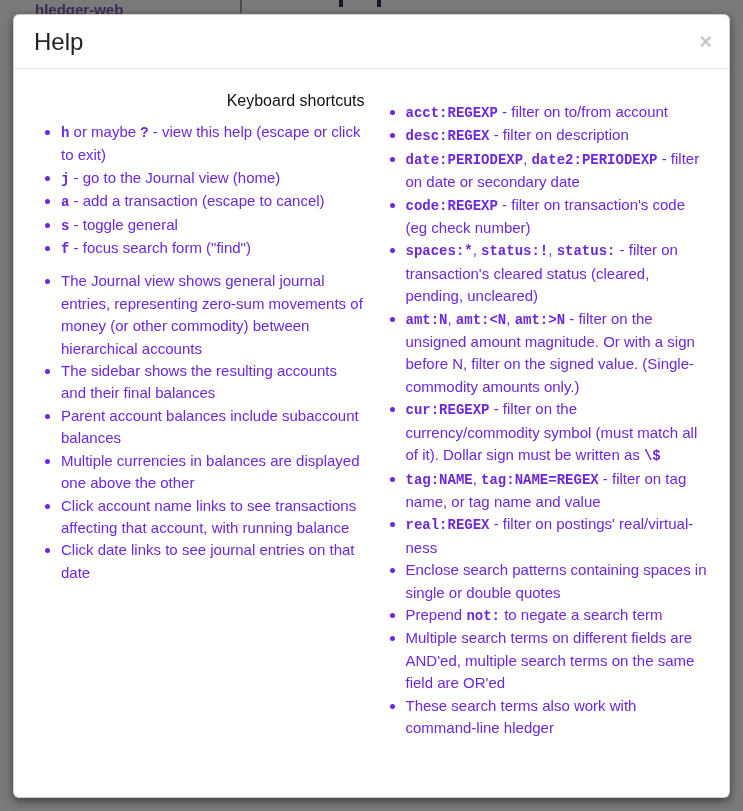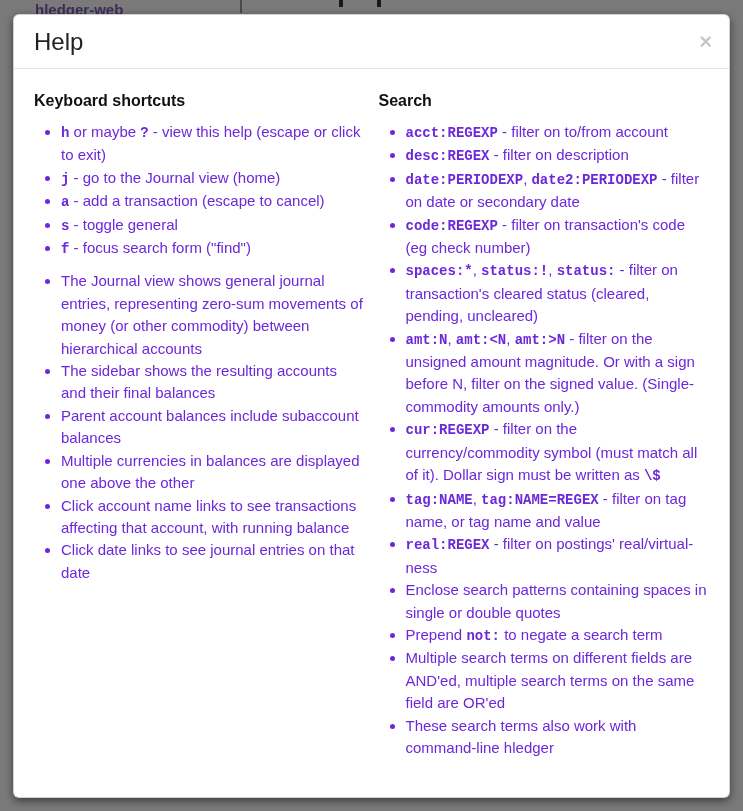--- a/index.html
+++ b/index.html
@@ -52,22 +52,23 @@
   }
 
   .modal-body {
     padding: 22px 20px 20px 20px;
     display: grid;
     grid-template-columns: 1fr 1fr;
     column-gap: 14px;
   }
   .section-heading {
     margin: 20px 0 10px 0;
-    font-size: 16px; font-weight: bold; line-height: 20px;
+    font-size: 16px; font-weight: normal; line-height: 20px;
     color: #111111;
+    text-align: right;
   }
   .col > .section-heading:first-child { margin-top: 0; }
   ul.help-list {
     margin: 10px 0 10px 0;
     padding-left: 27px;
     list-style: disc;
   }
   ul.help-list li {
     font-size: 15px;
     line-height: 22.4px;
@@ -107,21 +108,20 @@
       <ul class="help-list">
           <li><span>The Journal view shows general journal entries, representing zero-sum movements of money (or other commodity) between hierarchical accounts</span></li>
           <li><span>The sidebar shows the resulting accounts and their final balances</span></li>
           <li><span>Parent account balances include subaccount balances</span></li>
           <li><span>Multiple currencies in balances are displayed one above the other</span></li>
           <li><span>Click account name links to see transactions affecting that account, with running balance</span></li>
           <li><span>Click date links to see journal entries on that date</span></li>
         </ul>
     </div>
     <div class="col">
-      <h2 class="section-heading">Search</h2>
       <ul class="help-list">
           <li><span class="code">acct:REGEXP</span><span> - filter on to/from account</span></li>
           <li><span class="code">desc:REGEX</span><span> - filter on description</span></li>
           <li><span class="code">date:PERIODEXP</span><span>, </span><span class="code">date2:PERIODEXP</span><span> - filter on date or secondary date</span></li>
           <li><span class="code">code:REGEXP</span><span> - filter on transaction's code (eg check number)</span></li>
           <li><span class="code">spaces:*</span><span>, </span><span class="code">status:!</span><span>, </span><span class="code">status:</span><span> - filter on transaction's cleared status (cleared, pending, uncleared)</span></li>
           <li><span class="code">amt:N</span><span>, </span><span class="code">amt:&lt;N</span><span>, </span><span class="code">amt:&gt;N</span><span> - filter on the unsigned amount magnitude. Or with a sign before N, filter on the signed value. (Single-commodity amounts only.)</span></li>
           <li><span class="code">cur:REGEXP</span><span> - filter on the currency/commodity symbol (must match all of it). Dollar sign must be written as </span><span class="code">\$</span></li>
           <li><span class="code">tag:NAME</span><span>, </span><span class="code">tag:NAME=REGEX</span><span> - filter on tag name, or tag name and value</span></li>
           <li><span class="code">real:REGEX</span><span> - filter on postings' real/virtual-ness</span></li>

